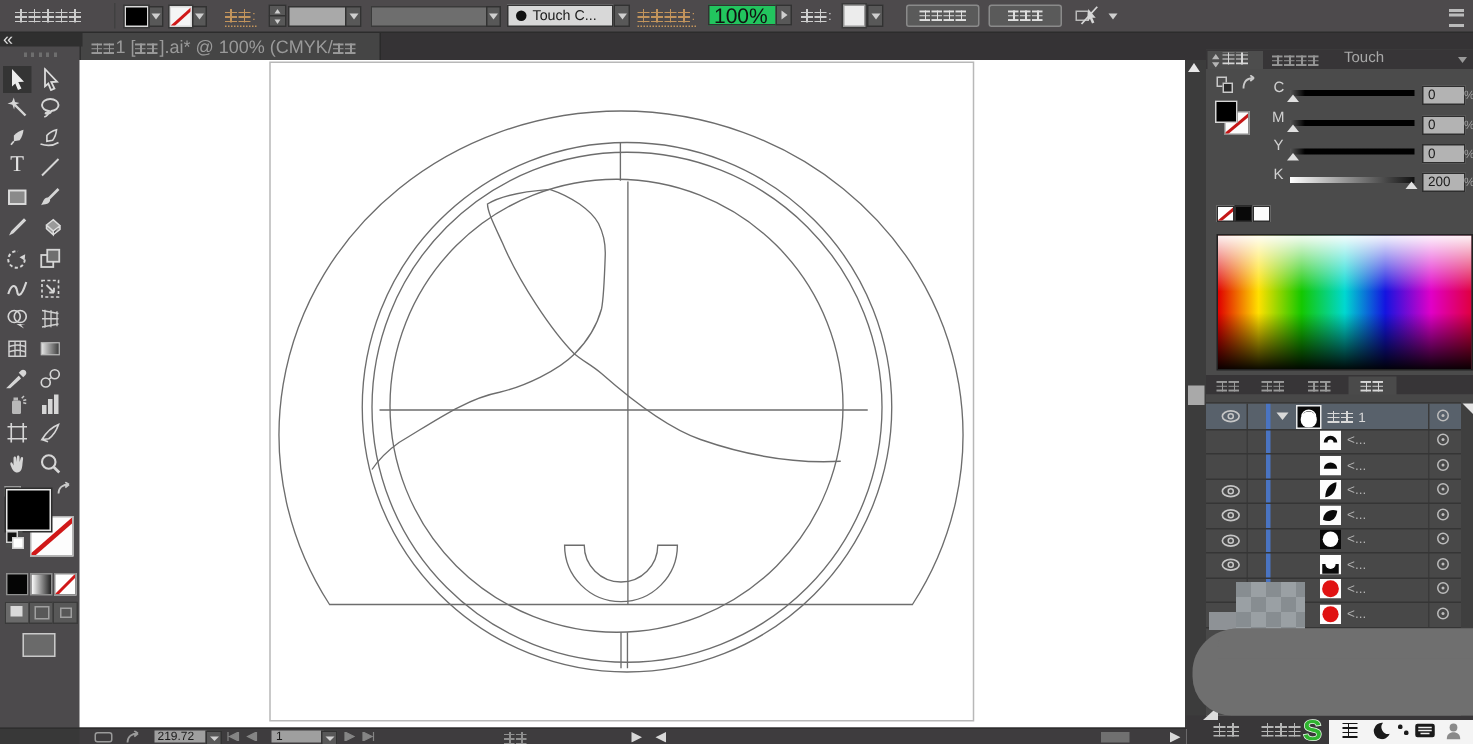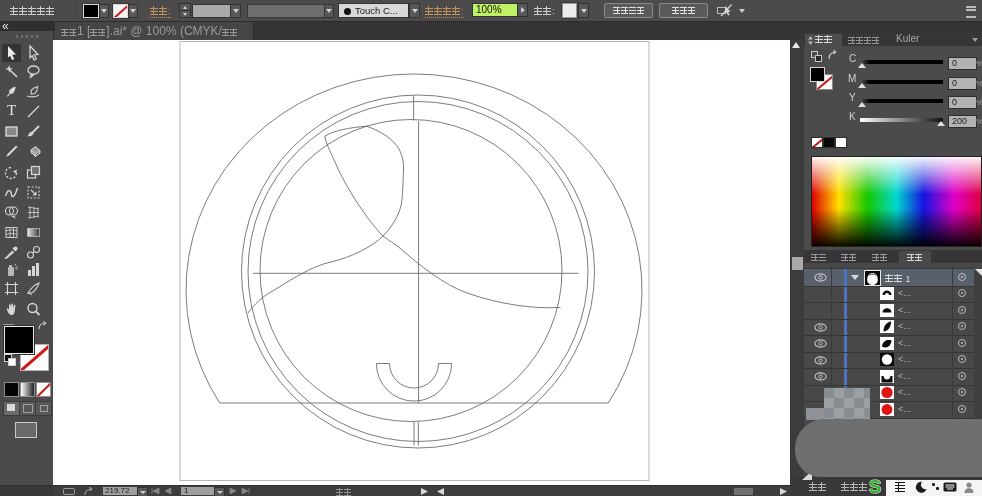--- a/index.html
+++ b/index.html
@@ -56,21 +56,21 @@
     </div>
 
   <div class="abs" style="left:338px;top:3px;width:69px;height:13px;background:#d8d8d8;border:1px solid #333;color:#1a1a1a;font-size:9.5px;line-height:13px;">
     <span style="display:inline-block;width:7px;height:7px;border-radius:50%;background:#111;margin:0 4px 0 5px;vertical-align:-1px;"></span>Touch C...
   </div>
   <div class="abs dd" style="left:409px;top:3px;width:9px;height:13px;">
       <div class="caret"></div>
     </div>
 
   <div class="abs" style="left:425px;top:6px;color:#c2945c;border-bottom:1px dotted #c2945c;padding-bottom:1px;"><span class="zh"></span><span class="zh"></span><span class="zh"></span><span class="zh"></span><span style="font-size:9px;">:</span></div>
-  <div class="abs" style="left:472px;top:3px;width:42px;height:12px;background:#bef264;border:1px solid #333;color:#111;font-size:10px;line-height:12px;padding-left:3px;">100%</div>
+  <div class="abs" style="left:472px;top:3px;width:42px;height:12px;background:#22c55e;border:1px solid #333;color:#111;font-size:14px;line-height:12px;padding-left:3px;">100%</div>
   <div class="abs dd" style="left:517px;top:3px;width:9px;height:12px;">
       <div style="width:0;height:0;border-top:3px solid transparent;border-bottom:3px solid transparent;border-left:4px solid #cfcfcf;"></div>
     </div>
 
   <div class="abs" style="left:534px;top:6px;color:#cfcfcf;"><span class="zh"></span><span class="zh"></span><span style="font-size:9px;">:</span></div>
   <div class="abs" style="left:562px;top:3px;width:13px;height:13px;background:#ececec;border:1px solid #999;outline:1px solid #3a3a3a;"></div>
   <div class="abs dd" style="left:578px;top:3px;width:9px;height:13px;">
       <div class="caret"></div>
     </div>
 
@@ -290,21 +290,21 @@
 
 <div class="abs" id="rightpanel" style="left:804px;top:33px;width:178px;height:444px;background:#4b4b4b;">
 
   <div class="abs" style="left:0;top:0;width:178px;height:13px;background:#373537;"></div>
   <div class="abs" style="left:1px;top:1px;width:37px;height:12px;background:#4d4d4d;color:#d6d6d6;">
     <svg width="5" height="9" viewBox="0 0 5 9" style="margin:2px 2px 0 3px;">
         <path d="M2.5 0 L5 3.5 L0 3.5 Z M2.5 9 L5 5.5 L0 5.5 Z" fill="#b5b5b5"></path>
       </svg><span class="zh" style="vertical-align:2px;"></span><span class="zh" style="vertical-align:2px;"></span>
   </div>
   <div class="abs" style="left:44px;top:3px;color:#949494;"><span class="zh s7"></span><span class="zh s7"></span><span class="zh s7"></span><span class="zh s7"></span></div>
-  <div class="abs" style="left:92px;top:1px;color:#a8a8a8;font-size:10px;">Kuler</div>
+  <div class="abs" style="left:92px;top:1px;color:#a8a8a8;font-size:10px;">Touch</div>
   <div class="abs caret" style="left:168px;top:5px;border-top-color:#9a9a9a;"></div>
 
   <div class="abs" style="left:7px;top:18px;width:5px;height:5px;border:1px solid #c9c9c9;background:#4d4d4d;"></div>
   <div class="abs" style="left:11px;top:22px;width:5px;height:5px;border:1px solid #c9c9c9;background:#2a2a2a;"></div>
   <svg class="abs" style="left:23px;top:17px;" width="12" height="10" viewBox="0 0 12 10">
       <path d="M2 9 C2 4 5 2 9 2 M9 2 L6.5 0.2 M9 2 L6.5 4" stroke="#c9c9c9" stroke-width="1.2" fill="none"></path>
     </svg>
 
   <div class="abs" style="left:12px;top:41px;width:15px;height:14px;background:#fbfbfb;border:1px solid #8d8d8d;overflow:hidden;">
     <div class="abs" style="left:-3px;top:6px;width:24px;height:2px;background:#c41616;transform:rotate(-40deg);"></div>

